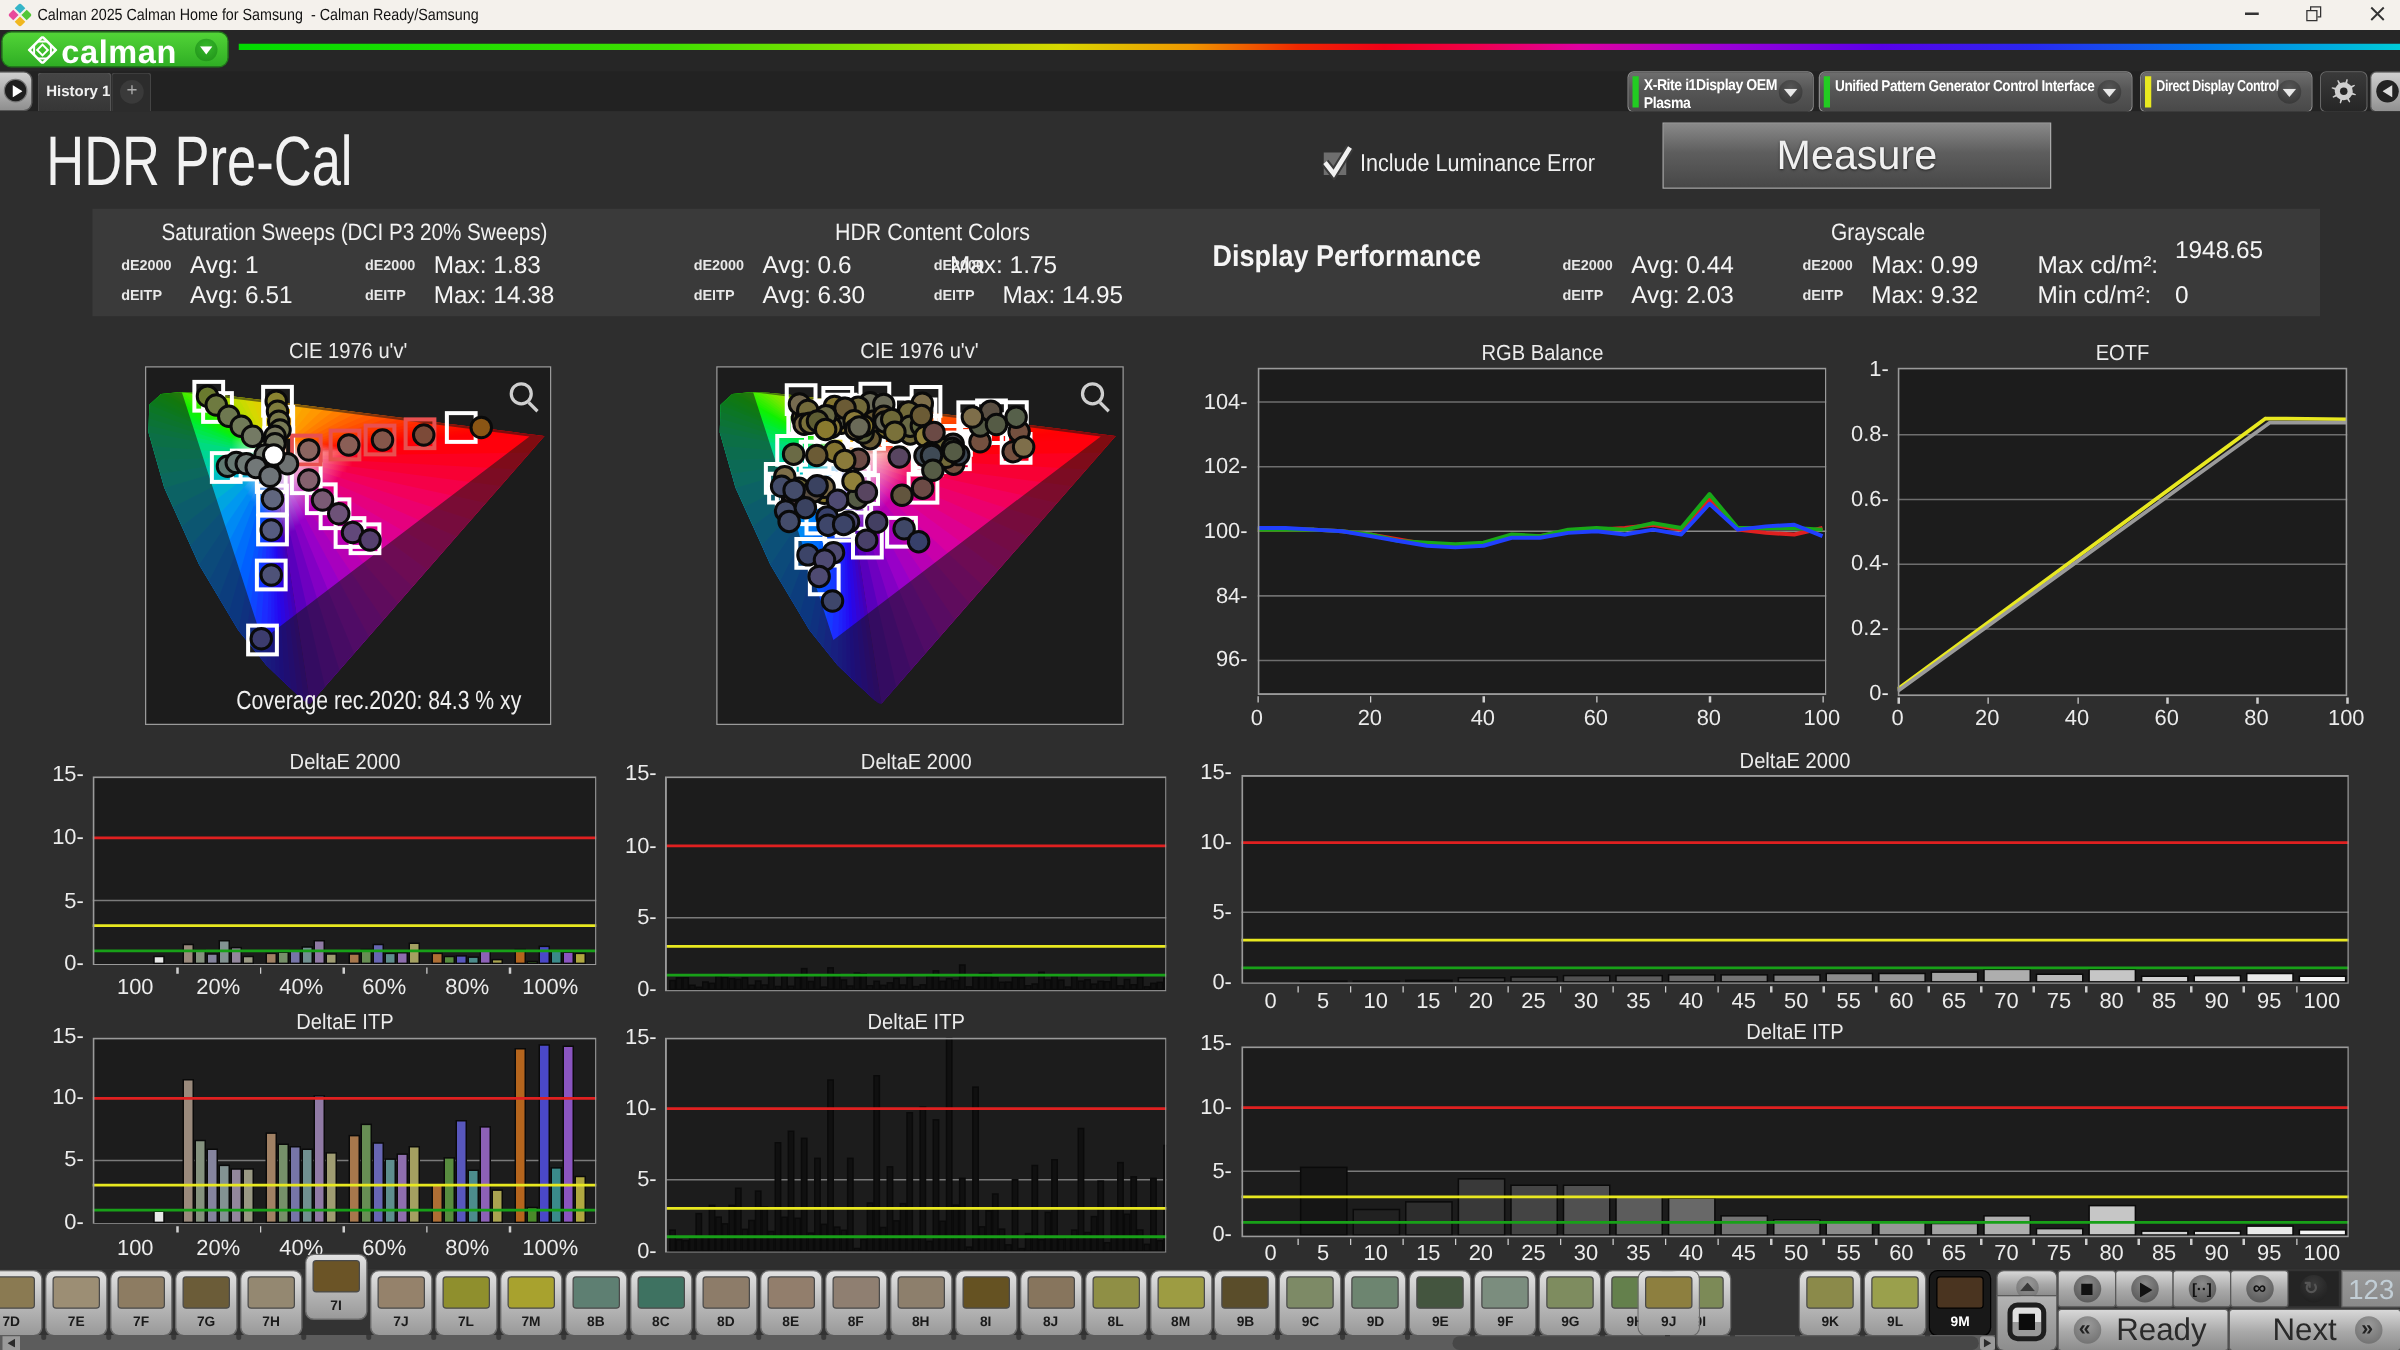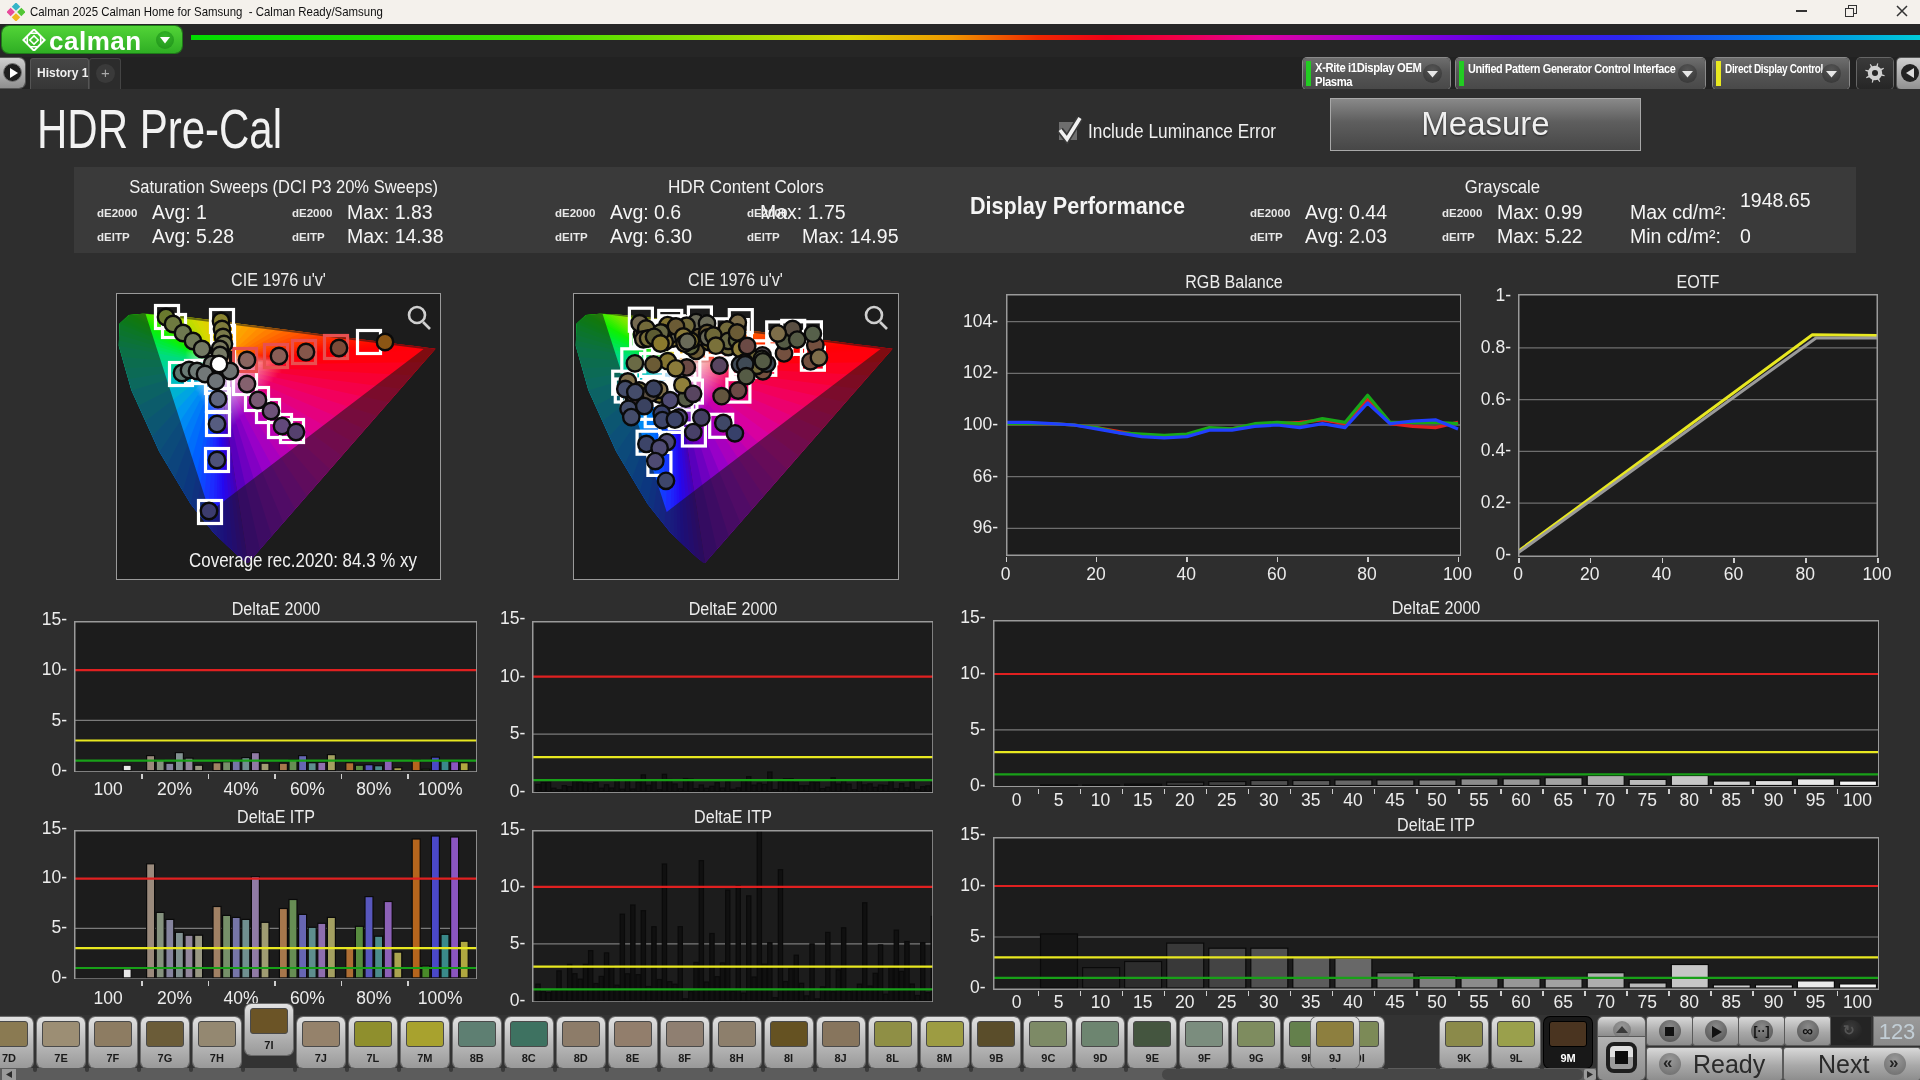--- a/index.html
+++ b/index.html
@@ -104,39 +104,39 @@
 <div class="abs" style="left:74px;top:167px;width:1782px;height:86px;background:#3a3a3a"></div>
 <div class="sechead" style="left:107px;top:176px;width:342px;text-align:center;transform:scaleX(.87)">Saturation Sweeps (DCI P3 20% Sweeps)</div>
 <div class="sechead" style="left:660px;top:176px;width:160px;text-align:center;transform:scaleX(.9)">HDR Content Colors</div>
 <div class="abs" style="left:970px;top:192px;font-size:24px;color:#f5f5f5;font-weight:bold;transform:scaleX(.9);transform-origin:left top">Display Performance</div>
 <div class="sechead" style="left:1460px;top:176px;width:80px;text-align:center;transform:scaleX(.88)">Grayscale</div>
 <div class="slab" style="left:97px;top:207px">dE2000</div>
 <div class="sval" style="left:152px;top:201px">Avg: 1</div>
 <div class="slab" style="left:292px;top:207px">dE2000</div>
 <div class="sval" style="left:347px;top:201px">Max: 1.83</div>
 <div class="slab" style="left:97px;top:231px">dEITP</div>
-<div class="sval" style="left:152px;top:225px">Avg: 5.28</div>
+<div class="sval" style="left:152px;top:225px">Avg: 6.51</div>
 <div class="slab" style="left:292px;top:231px">dEITP</div>
 <div class="sval" style="left:347px;top:225px">Max: 14.38</div>
 <div class="slab" style="left:555px;top:207px">dE2000</div>
 <div class="sval" style="left:610px;top:201px">Avg: 0.6</div>
 <div class="slab" style="left:747px;top:207px">dE2000</div>
 <div class="sval" style="left:760px;top:201px">Max: 1.75</div>
 <div class="slab" style="left:555px;top:231px">dEITP</div>
 <div class="sval" style="left:610px;top:225px">Avg: 6.30</div>
 <div class="slab" style="left:747px;top:231px">dEITP</div>
 <div class="sval" style="left:802px;top:225px">Max: 14.95</div>
 <div class="slab" style="left:1250px;top:207px">dE2000</div>
 <div class="sval" style="left:1305px;top:201px">Avg: 0.44</div>
 <div class="slab" style="left:1442px;top:207px">dE2000</div>
 <div class="sval" style="left:1497px;top:201px">Max: 0.99</div>
 <div class="slab" style="left:1250px;top:231px">dEITP</div>
 <div class="sval" style="left:1305px;top:225px">Avg: 2.03</div>
 <div class="slab" style="left:1442px;top:231px">dEITP</div>
-<div class="sval" style="left:1497px;top:225px">Max: 5.22</div>
+<div class="sval" style="left:1497px;top:225px">Max: 9.32</div>
 <div class="sval" style="left:1630px;top:201px">Max cd/m²:</div>
 <div class="sval" style="left:1740px;top:189px">1948.65</div>
 <div class="sval" style="left:1630px;top:225px">Min cd/m²:</div>
 <div class="sval" style="left:1740px;top:225px">0</div>
 <div class="ctitle" style="left:116px;top:270px;width:325px">CIE 1976 u'v'</div>
 <div class="ctitle" style="left:573px;top:270px;width:325px">CIE 1976 u'v'</div>
 <div class="chartbox" style="left:116px;top:293px;width:325px;height:287px">
     <svg width="325" height="287" viewBox="0 0 325 287" style="position:absolute;left:0;top:0">
       <defs>
         <clipPath id="hs1">
@@ -1749,21 +1749,21 @@
       <line x1="0.0" x2="455.5" y1="234.4" y2="234.4" stroke="#6e6e6e" stroke-width="1.2"></line>
       <polyline points="0.0,129.7 22.6,129.7 45.2,129.7 67.8,131.0 90.4,133.6 113.0,137.5 135.6,141.3 158.2,142.6 180.8,141.3 203.4,134.9 226.0,134.9 248.6,131.0 271.2,129.7 293.8,128.4 316.4,125.8 339.0,129.7 361.6,105.1 384.2,129.7 406.8,132.3 429.4,133.6 452.0,128.4" fill="none" stroke="#e02020" stroke-width="3.2" stroke-linejoin="round"></polyline>
       <polyline points="0.0,129.7 22.6,129.7 45.2,129.7 67.8,131.0 90.4,133.6 113.0,138.8 135.6,140.1 158.2,141.3 180.8,140.1 203.4,133.6 226.0,134.9 248.6,129.7 271.2,128.4 293.8,129.7 316.4,124.5 339.0,128.4 361.6,101.3 384.2,128.4 406.8,128.4 429.4,128.4 452.0,129.7" fill="none" stroke="#18a818" stroke-width="3.2" stroke-linejoin="round"></polyline>
       <polyline points="0.0,128.4 22.6,128.4 45.2,129.7 67.8,131.0 90.4,134.9 113.0,138.8 135.6,142.6 158.2,143.9 180.8,142.6 203.4,136.2 226.0,136.2 248.6,132.3 271.2,131.0 293.8,133.6 316.4,129.7 339.0,133.6 361.6,109.0 384.2,129.7 406.8,127.1 429.4,125.8 452.0,134.9" fill="none" stroke="#2040ff" stroke-width="3.2" stroke-linejoin="round"></polyline>
       <rect x="0.75" y="0.75" width="454.0" height="260.5" fill="none" stroke="#9a9a9a" stroke-width="1.5"></rect>
     </svg>
   </div>
 <div class="ylab" style="left:958px;top:310.6px;width:40px">104-</div>
 <div class="ylab" style="left:958px;top:362.3px;width:40px">102-</div>
 <div class="ylab" style="left:958px;top:414.0px;width:40px">100-</div>
-<div class="ylab" style="left:958px;top:465.7px;width:40px">66-</div>
+<div class="ylab" style="left:958px;top:465.7px;width:40px">84-</div>
 <div class="ylab" style="left:958px;top:517.4px;width:40px">96-</div>
 <div class="xlab" style="left:985.5px;top:564px;width:40px">0</div>
 <div class="xlab" style="left:1075.9px;top:564px;width:40px">20</div>
 <div class="xlab" style="left:1166.3px;top:564px;width:40px">40</div>
 <div class="xlab" style="left:1256.7px;top:564px;width:40px">60</div>
 <div class="xlab" style="left:1347.1px;top:564px;width:40px">80</div>
 <div class="xlab" style="left:1437.5px;top:564px;width:40px">100</div>
 <div class="abs" style="left:1005.5px;top:557px;width:1.5px;height:5px;background:#cfcfcf"></div>
 <div class="abs" style="left:1095.9px;top:557px;width:1.5px;height:5px;background:#cfcfcf"></div>
 <div class="abs" style="left:1186.3px;top:557px;width:1.5px;height:5px;background:#cfcfcf"></div>

